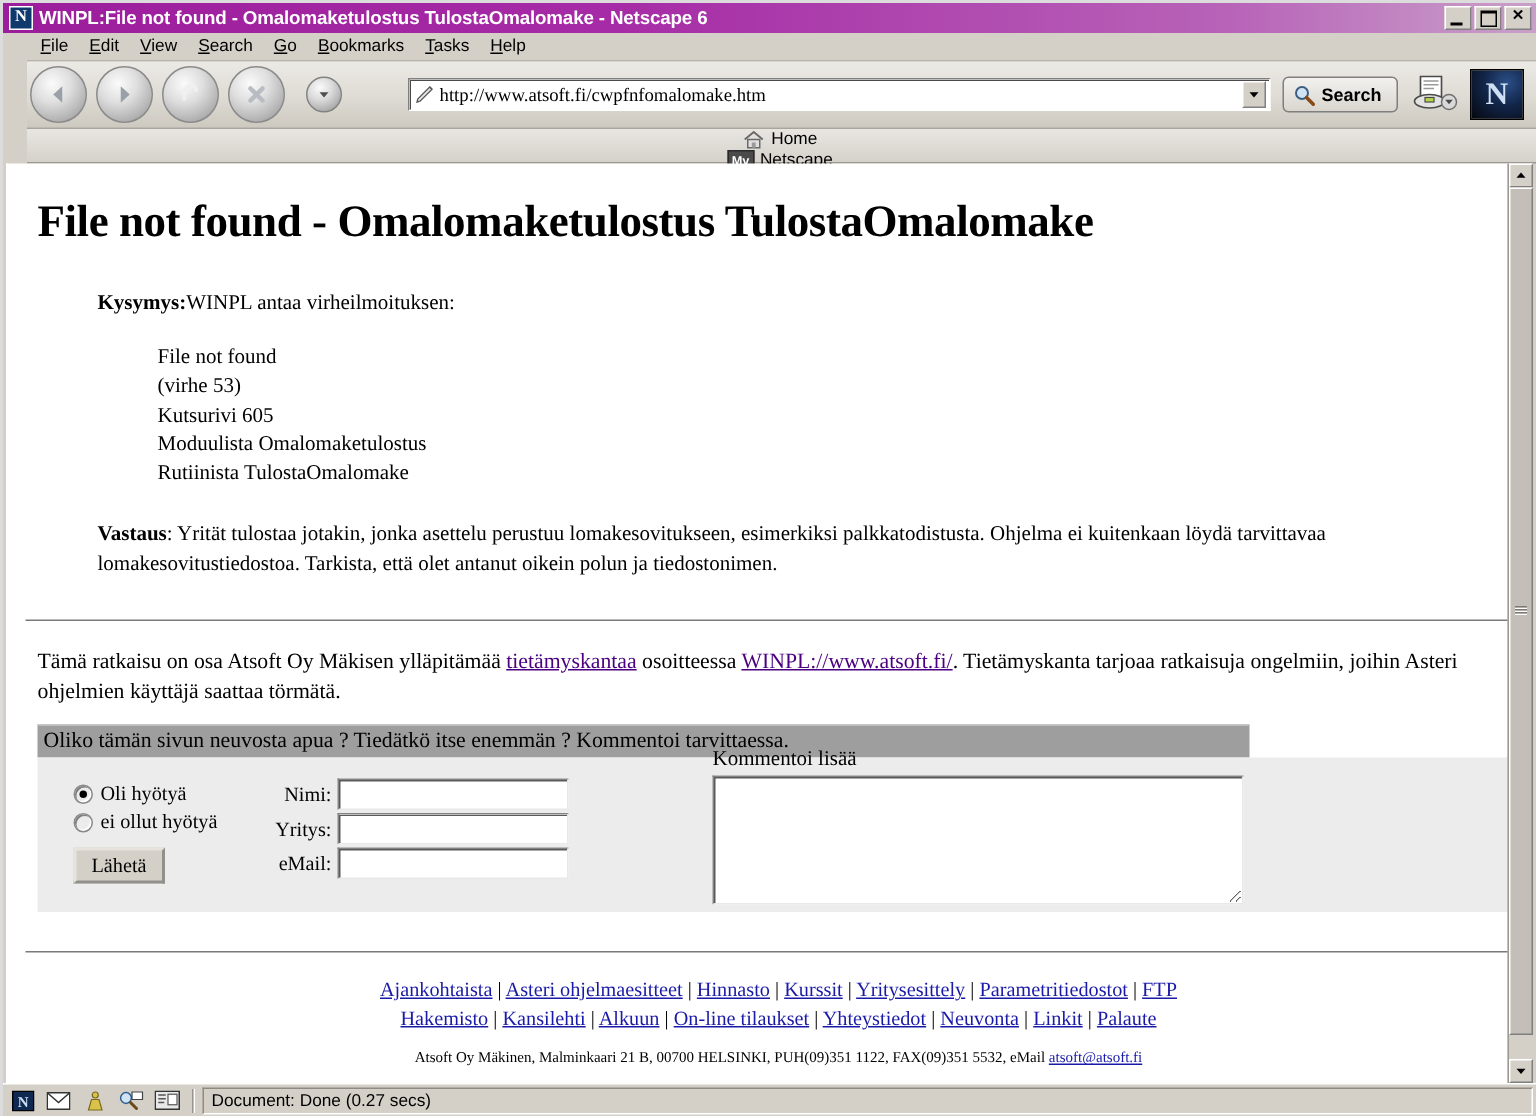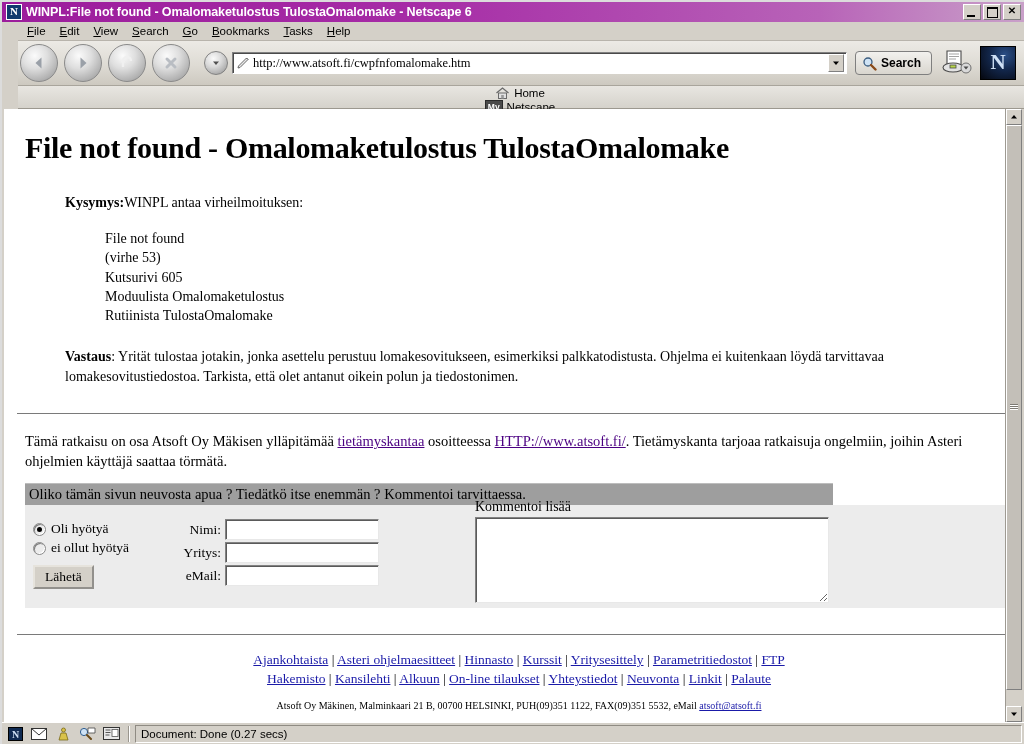--- a/index.html
+++ b/index.html
@@ -70,21 +70,21 @@
   }
   .navbtn{
     width:36px;height:36px;border-radius:50%;margin-right:6px;
     background:radial-gradient(circle at 38% 30%,#fbfbfb 0%,#dedede 38%,#b4b4b4 72%,#8e8e8e 100%);
     border:1px solid #8a8a8a;
     display:flex;align-items:center;justify-content:center;
     position:relative;flex:0 0 auto;
   }
   .navbtn svg{display:block;}
   .urlwrap{
-    flex:1;display:flex;align-items:center;margin-left:8px;margin-right:8px;
+    flex:1;display:flex;align-items:center;margin-left:8px;margin-right:8px;gap:40px;
   }
   .dropcircle{
     width:22px;height:22px;border-radius:50%;flex:0 0 auto;margin-right:4px;
     background:radial-gradient(circle at 38% 30%,#fafafa 0%,#dadada 40%,#aeaeae 75%,#8b8b8b 100%);
     border:1px solid #828282;
     display:flex;align-items:center;justify-content:center;
   }
   .urlbox{
     flex:1;height:20px;background:#ffffff;
     border:1px solid;border-color:#808080 #ffffff #ffffff #808080;
@@ -160,21 +160,21 @@
     margin-top:12px;margin-left:8px;width:808px;
     background:#9e9e9e;color:#000;font-size:14.5px;
     padding:2px 4px;box-sizing:border-box;
     border-top:1px solid #bdbdbd;
   }
   .fbpanel{
     margin-left:8px;width:993px;background:#ececec;box-sizing:border-box;
     padding:10px 0 14px 0;display:flex;align-items:flex-start;position:relative;
     height:103px;
   }
-  .radcol{width:140px;padding-left:8px;box-sizing:border-box;padding-top:6px;}
+  .radcol{width:140px;padding-left:24px;box-sizing:border-box;padding-top:6px;}
   .radrow{display:flex;align-items:center;gap:5px;font-size:13.5px;margin-bottom:3px;}
   .radio{
     width:11px;height:11px;border-radius:50%;
     background:#ececec;border:1px solid #8a8a8a;
     box-shadow:inset 1px 1px 0 #7e7e7e, inset -1px -1px 0 #ffffff;
     position:relative;flex:0 0 auto;
   }
   .radio.on::after{
     content:"";position:absolute;left:3px;top:3px;width:5px;height:5px;
     border-radius:50%;background:#000;
@@ -403,21 +403,21 @@
         <div>Rutiinista TulostaOmalomake</div>
       </div>
 
       <div class="ablock">
         <b>Vastaus</b><span>: Yrität tulostaa jotakin, jonka asettelu perustuu lomakesovitukseen, esimerkiksi palkkatodistusta. Ohjelma ei kuitenkaan löydä tarvittavaa lomakesovitustiedostoa. Tarkista, että olet antanut oikein polun ja tiedostonimen.</span>
       </div>
 
       <hr class="rule">
 
       <div class="para-kb">
-        <span>Tämä ratkaisu on osa Atsoft Oy Mäkisen ylläpitämää </span><a href="#">tietämyskantaa</a><span> osoitteessa </span><a href="#">HTTP://www.atsoft.fi/</a><span>. Tietämyskanta tarjoaa ratkaisuja ongelmiin, joihin Asteri ohjelmien käyttäjä saattaa törmätä.</span>
+        <span>Tämä ratkaisu on osa Atsoft Oy Mäkisen ylläpitämää </span><a href="#">tietämyskantaa</a><span> osoitteessa </span><a href="#">WINPL://www.atsoft.fi/</a><span>. Tietämyskanta tarjoaa ratkaisuja ongelmiin, joihin Asteri ohjelmien käyttäjä saattaa törmätä.</span>
       </div>
 
       <div class="fbbar">Oliko tämän sivun neuvosta apua ? Tiedätkö itse enemmän ? Kommentoi tarvittaessa.</div>
 
       <div class="fbpanel">
         <div class="radcol">
           <div class="radrow">
             <span class="radio on"></span>
             <span>Oli hyötyä</span>
           </div>

